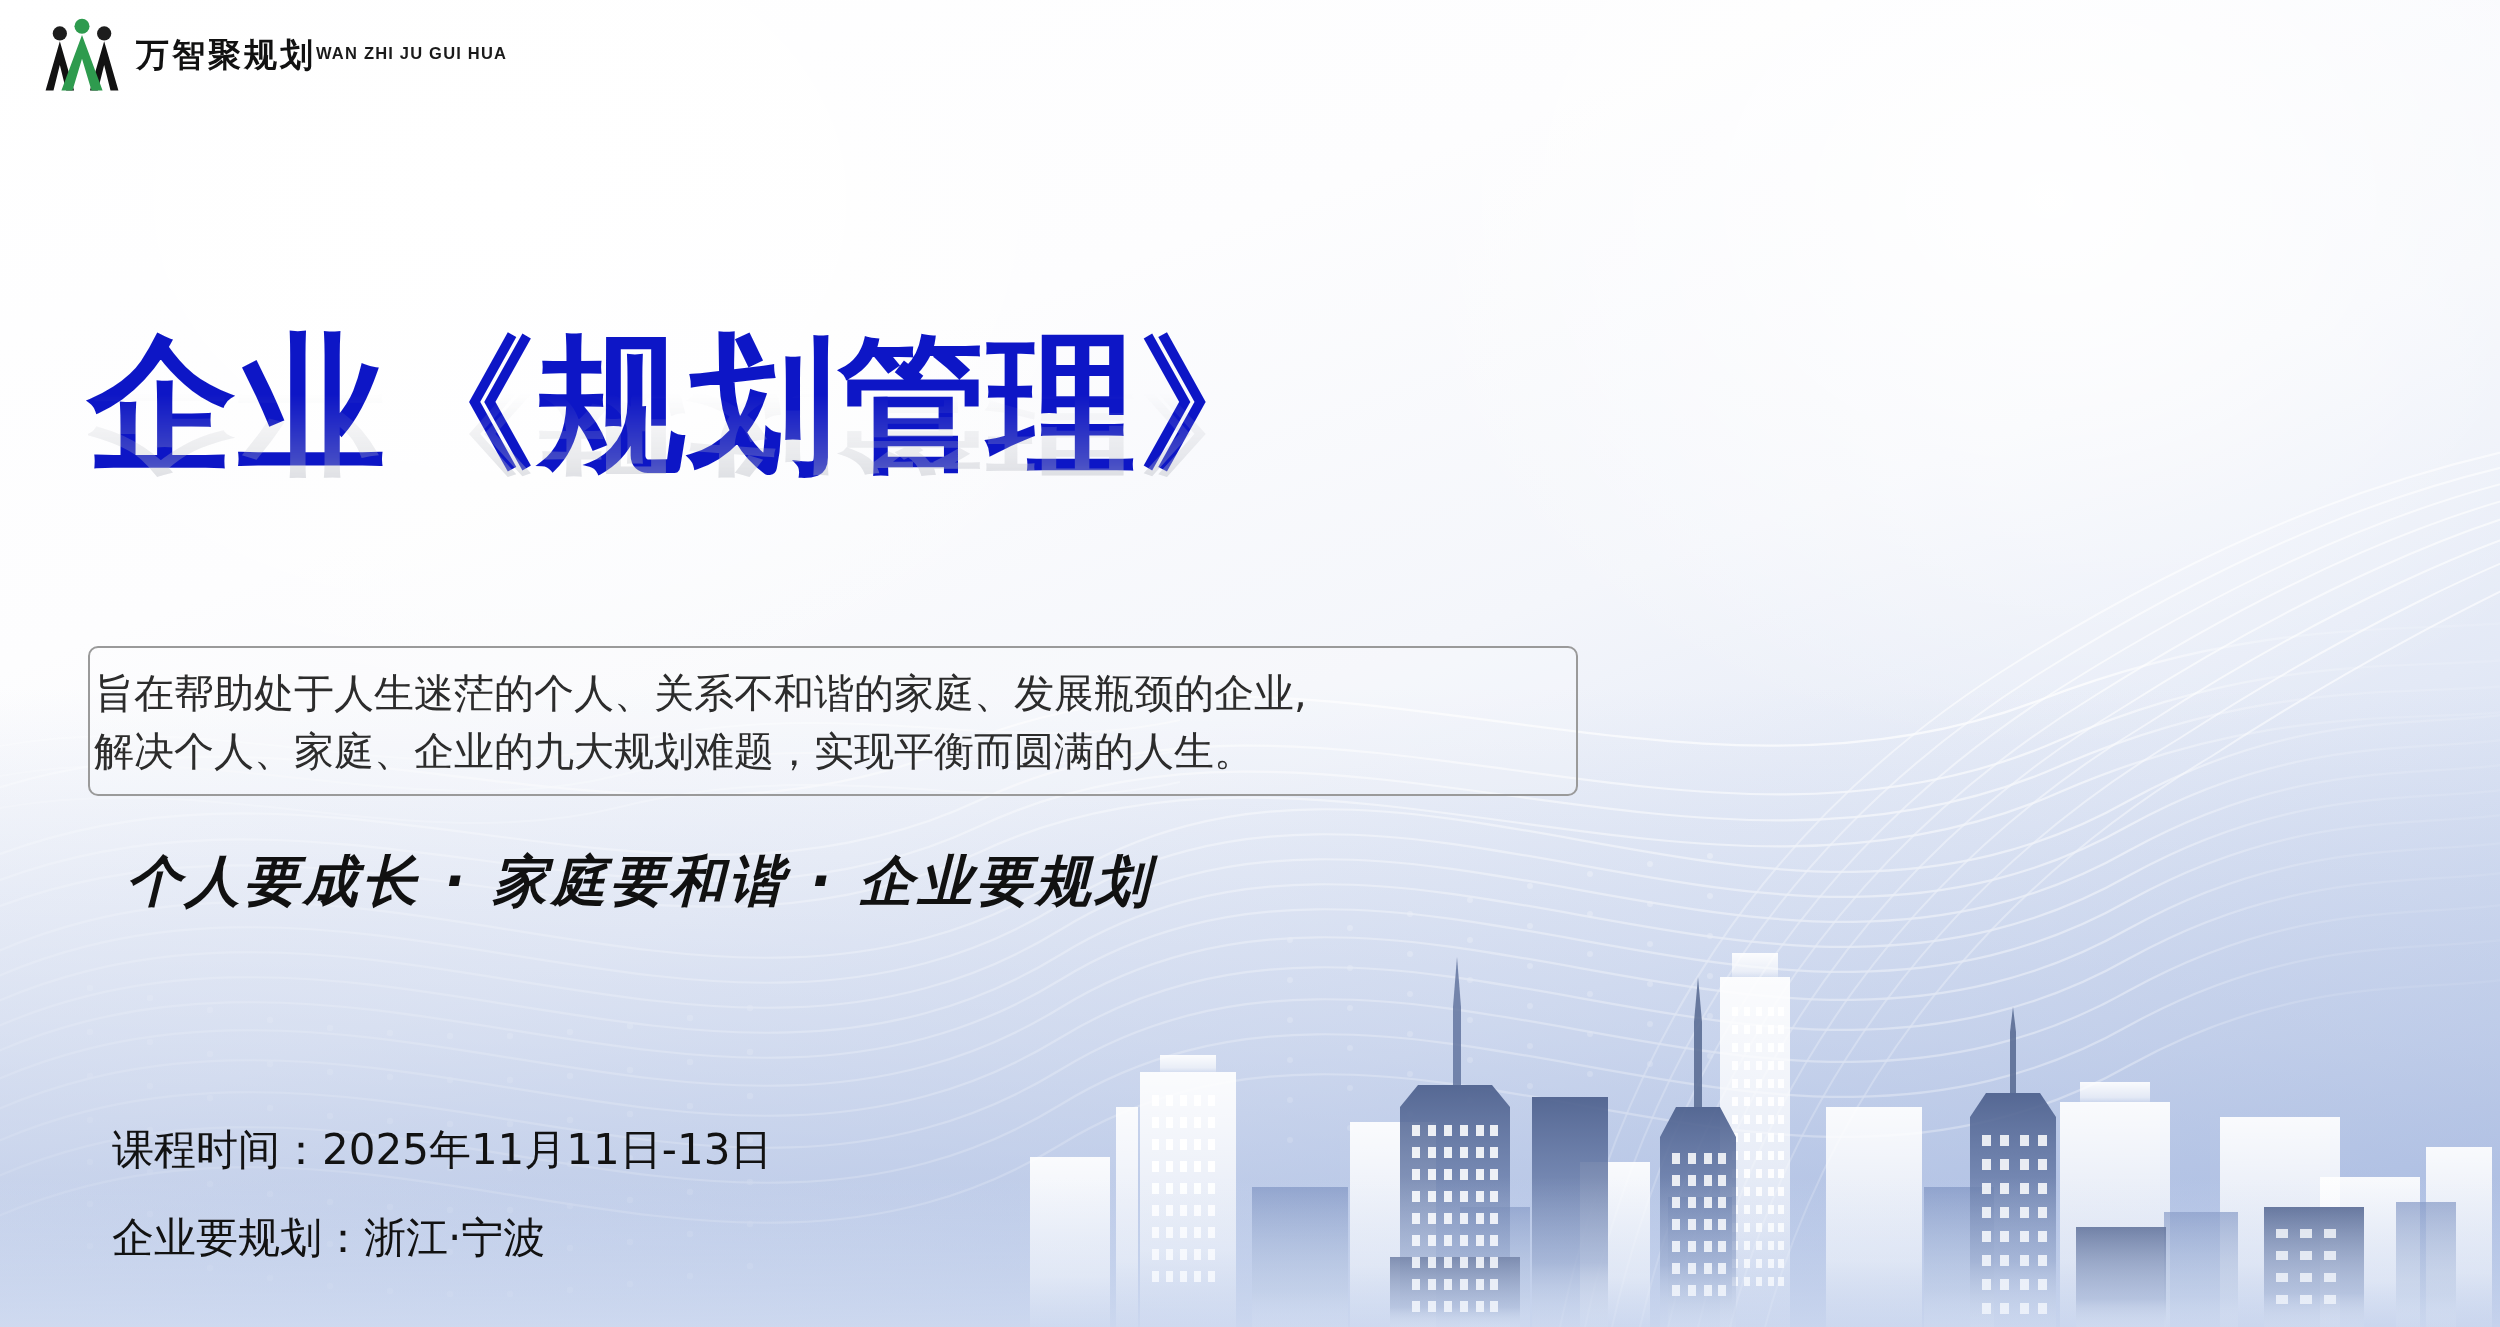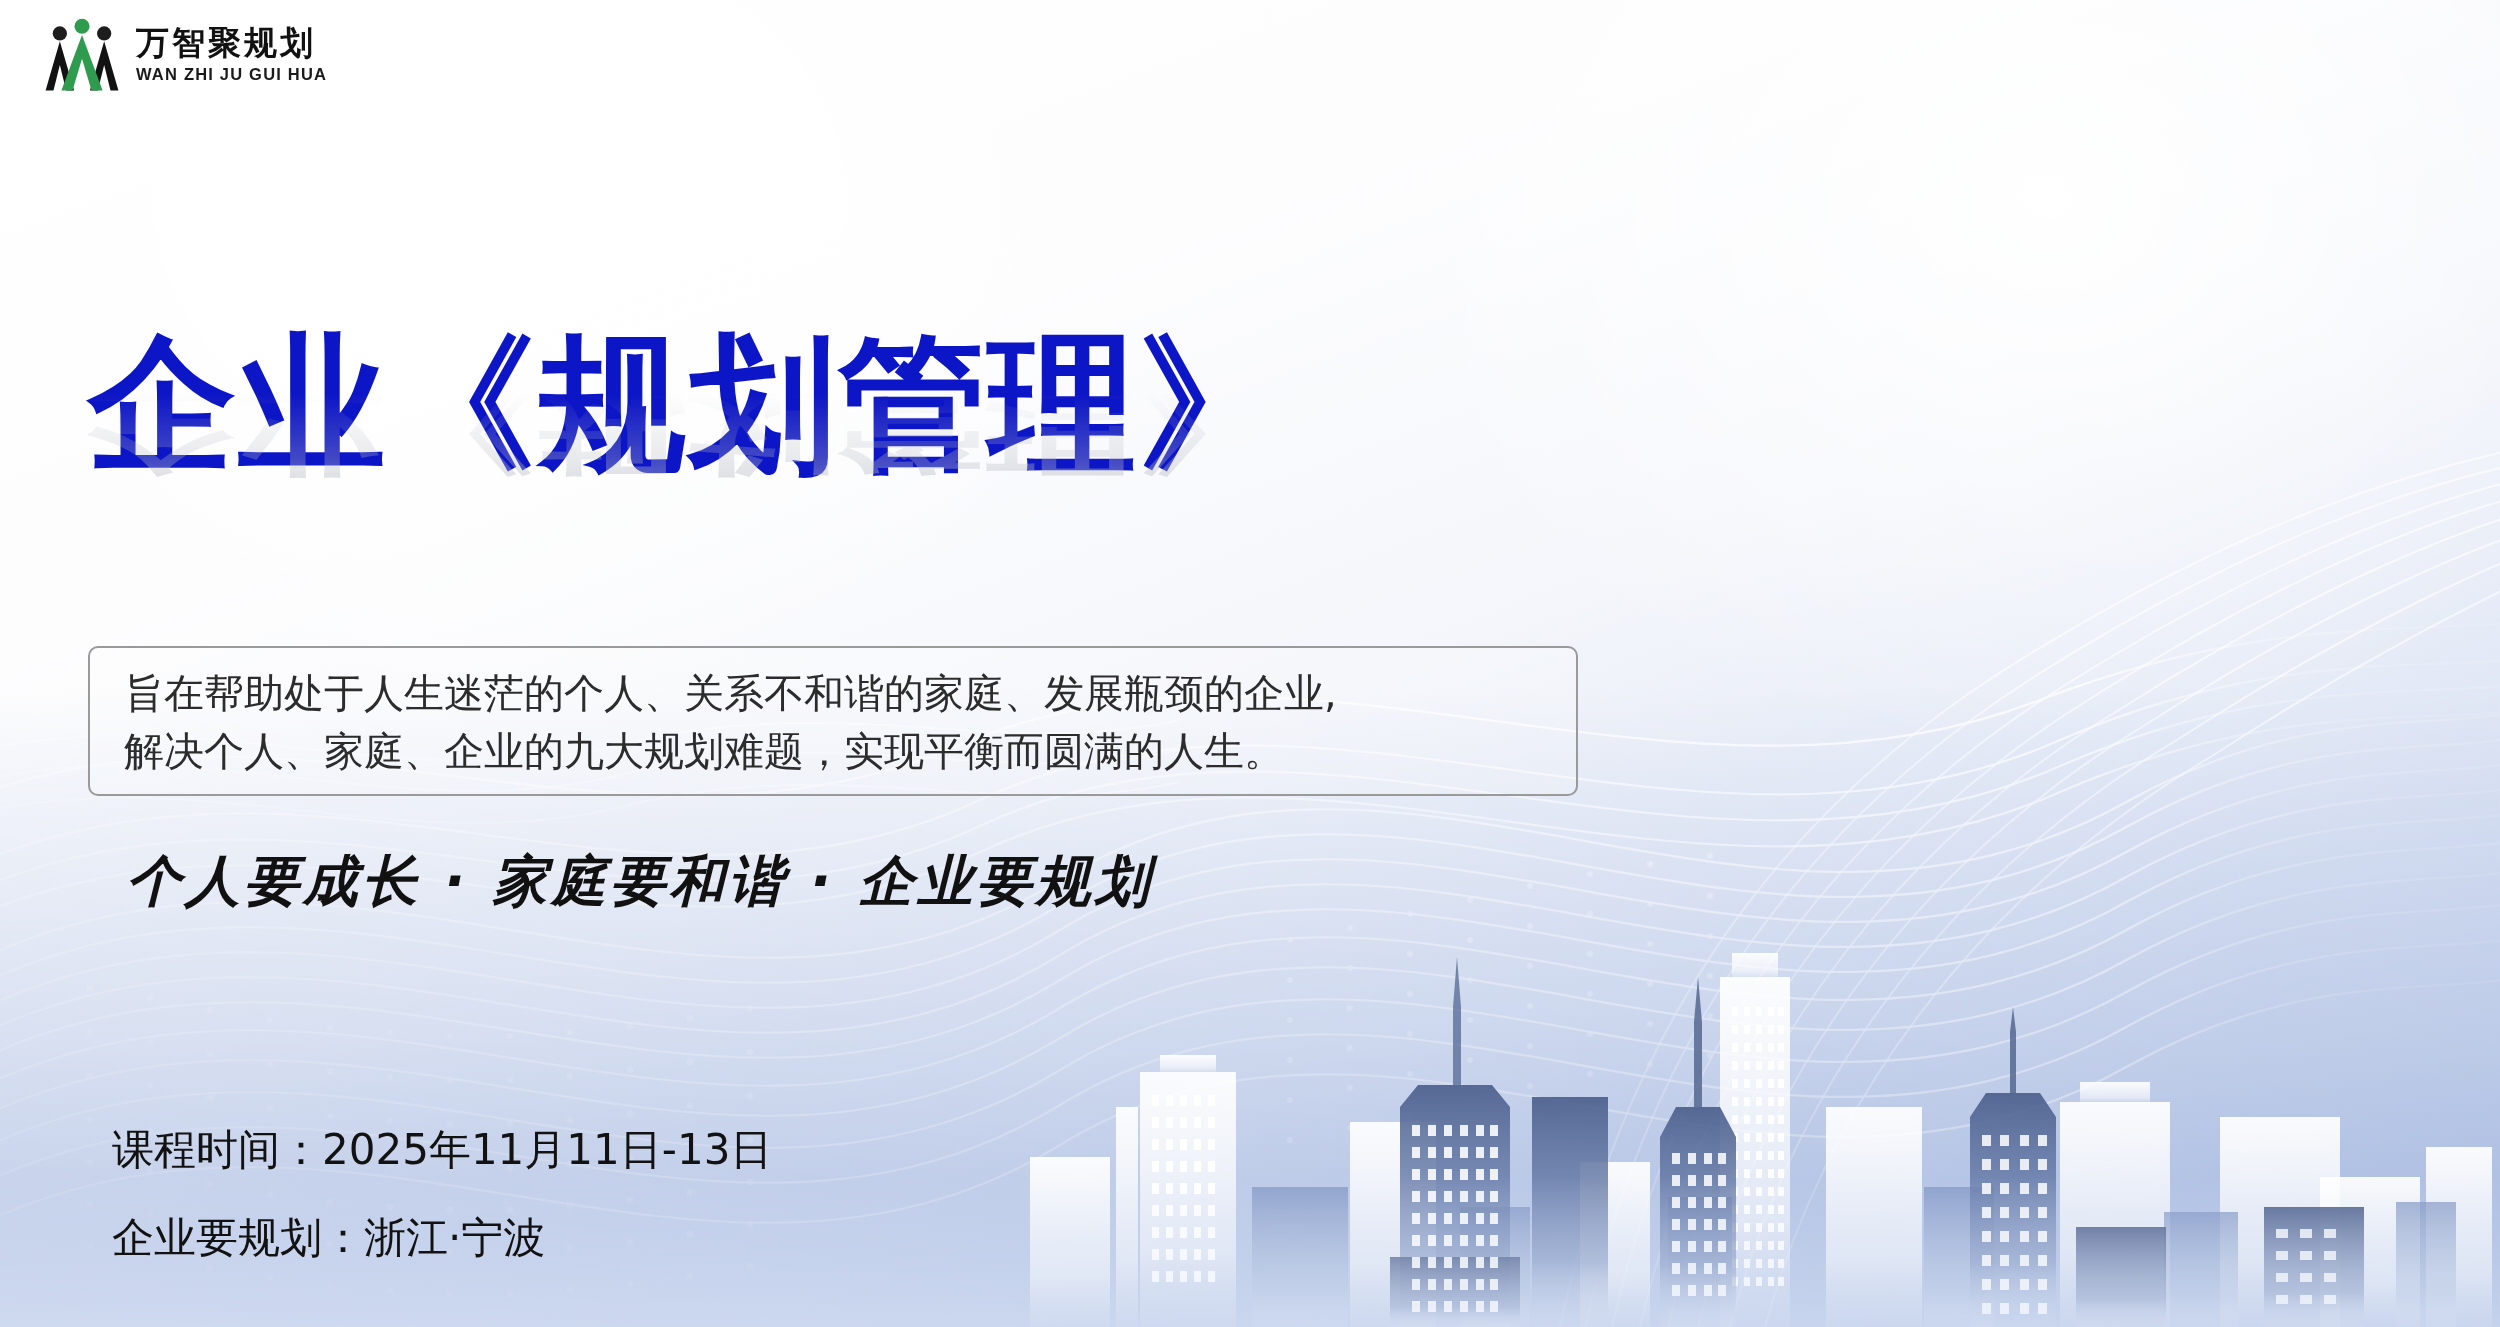--- a/index.html
+++ b/index.html
@@ -30,21 +30,21 @@
   .waves{position:absolute;inset:0;}
   .skyline{position:absolute;right:0;bottom:0;width:1480px;height:470px;}
   .fadebottom{
     position:absolute;left:0;right:0;bottom:0;height:150px;
     background:linear-gradient(to bottom, rgba(222,231,247,0) 0%, rgba(226,234,248,0.55) 100%);
   }
 
   
   .logo{position:absolute;left:42px;top:16px;display:flex;align-items:center;gap:14px;}
   .logo-mark{width:80px;height:76px;display:block;}
-  .logo-text{display:flex;flex-direction:column;line-height:1;}
+  .logo-text{display:flex;line-height:1;}
   .logo-cn{
     font-family:"DejaVu Serif","Liberation Serif",serif;
     font-size:33px;font-weight:700;color:#111;letter-spacing:3px;
   }
   .logo-en{
     font-size:16.5px;font-weight:700;color:#1a1a1a;letter-spacing:1.2px;margin-top:7px;
   }
 
   
   .title-wrap{position:absolute;left:88px;top:330px;}
@@ -61,21 +61,21 @@
     color:#b9bcc4;
     -webkit-mask-image:linear-gradient(to top, rgba(0,0,0,0) 8%, rgba(0,0,0,0.55) 78%, rgba(0,0,0,0.8) 100%);
     mask-image:linear-gradient(to top, rgba(0,0,0,0) 8%, rgba(0,0,0,0.55) 78%, rgba(0,0,0,0.8) 100%);
     opacity:0.55;
   }
 
   
   .desc-box{
     position:absolute;left:88px;top:646px;width:1490px;
     border:2px solid #9a9a9a;border-radius:10px;
-    padding:16px 18px 14px 34px;box-sizing:border-box;
+    padding:16px 18px 14px 4px;box-sizing:border-box;
     background:rgba(255,255,255,0.20);
   }
   .desc-line{
     font-family:"DejaVu Sans","Liberation Sans",sans-serif;
     font-size:40px;color:#2c2c2c;line-height:1.45;white-space:nowrap;
   }
 
   
   .slogan{
     position:absolute;left:126px;top:845px;

